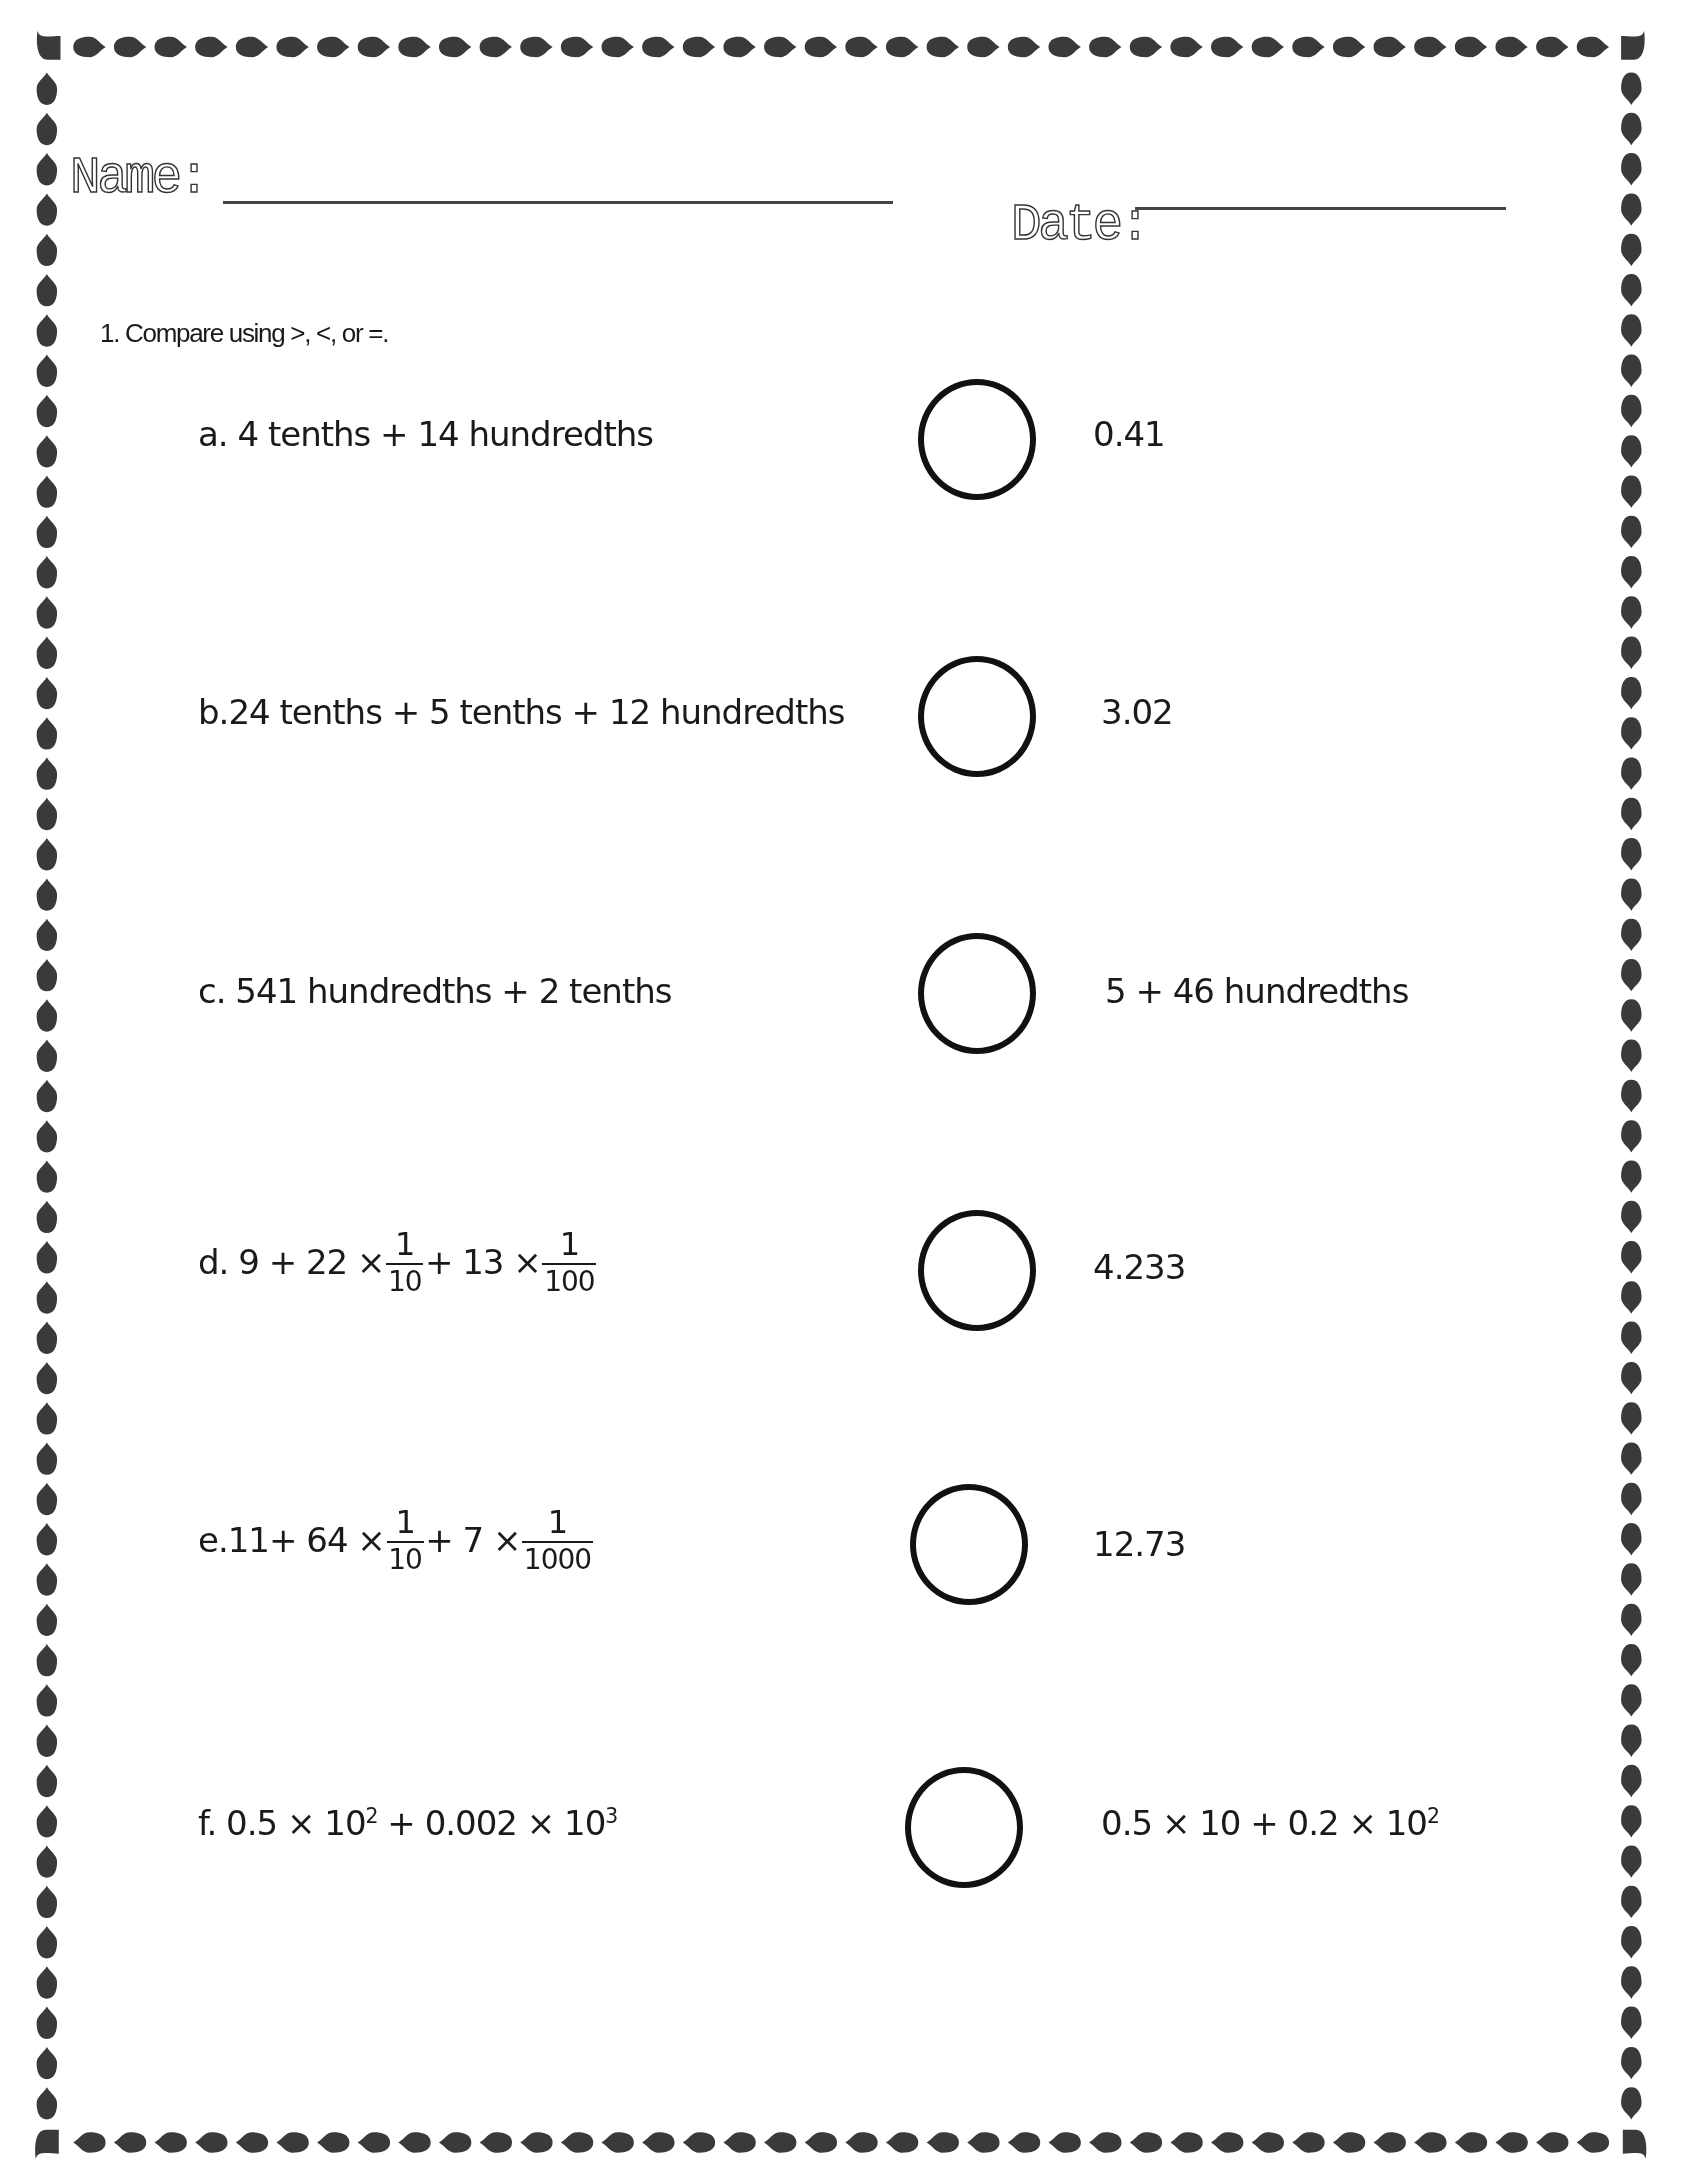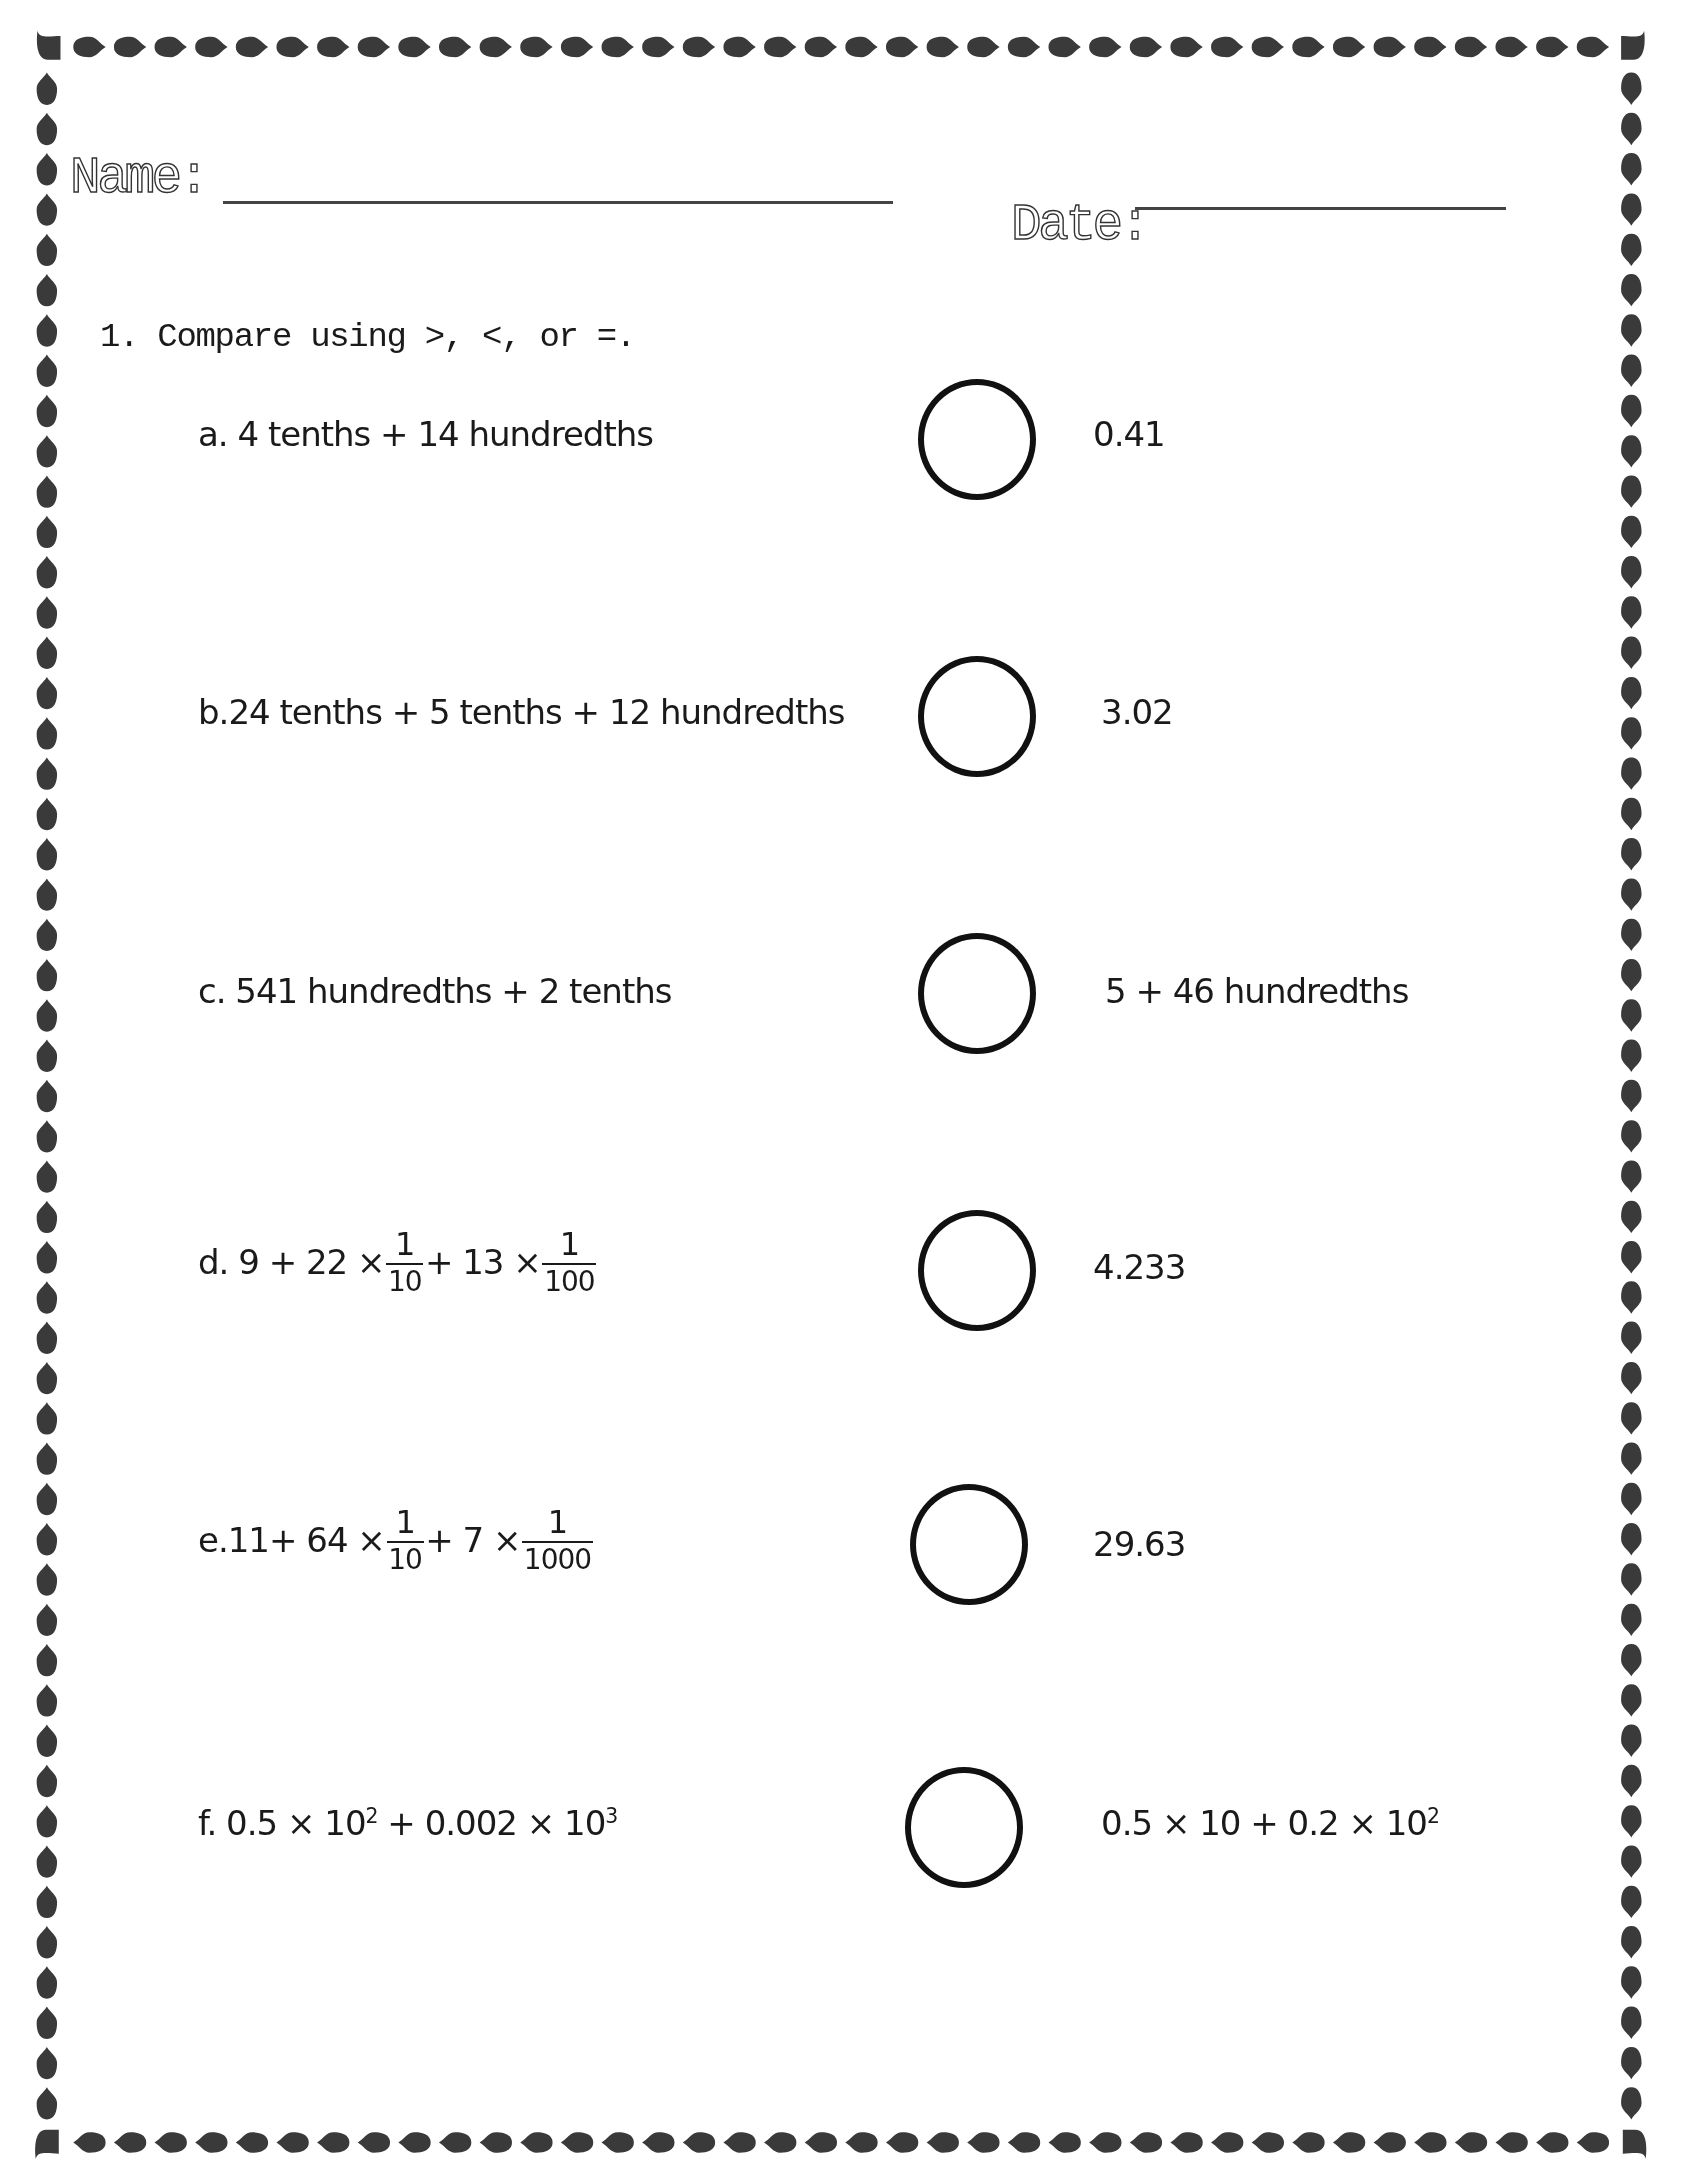--- a/index.html
+++ b/index.html
@@ -14,21 +14,21 @@
     font-size: 51px;
     color: #ffffff;
     -webkit-text-stroke: 1.4px #333;
     letter-spacing: -3.4px;
     line-height: 1;
   }
   .hdr-line { position: absolute; height: 2.6px; background: #444; }
 
   .q-title {
     position: absolute; left: 100px; top: 320px;
-    font-family: Liberation Mono, monospace; font-size: 34px; color: #1a1a1a;
+    font-family: Liberation Sans, sans-serif; font-size: 26px; color: #1a1a1a;
     letter-spacing: -1.3px; line-height: 1;
   }
   .item-left, .item-right {
     position: absolute;
     font-family: "DejaVu Sans", sans-serif; font-size: 34px; color: #1a1a1a;
     letter-spacing: -1px; line-height: 1; white-space: nowrap;
     display: flex; align-items: center;
   }
   .circle {
     position: absolute; width: 106px; height: 109px;
@@ -295,21 +295,21 @@
       <span class="den">10</span>
     </span>
     <span>+ 7 ×</span>
     <span class="frac">
       <span class="num">1</span>
       <span class="bar"></span>
       <span class="den">1000</span>
     </span>
   </div>
   <div class="circle" style="left:910px; top:1484px;"></div>
-  <div class="item-right" style="left:1093px; top:1527px;">29.63</div>
+  <div class="item-right" style="left:1093px; top:1527px;">12.73</div>
 
   <div class="item-left" style="left:198px; top:1806px;">
     <span>f. 0.5 × 10</span>
       <sup class="exp">2</sup>
       <span style="white-space:pre"> + 0.002 × 10</span>
       <sup class="exp">3</sup>
   </div>
   <div class="circle" style="left:905px; top:1767px;"></div>
   <div class="item-right" style="left:1101px; top:1806px;">
     <span>0.5 × 10 + 0.2 × 10</span>

